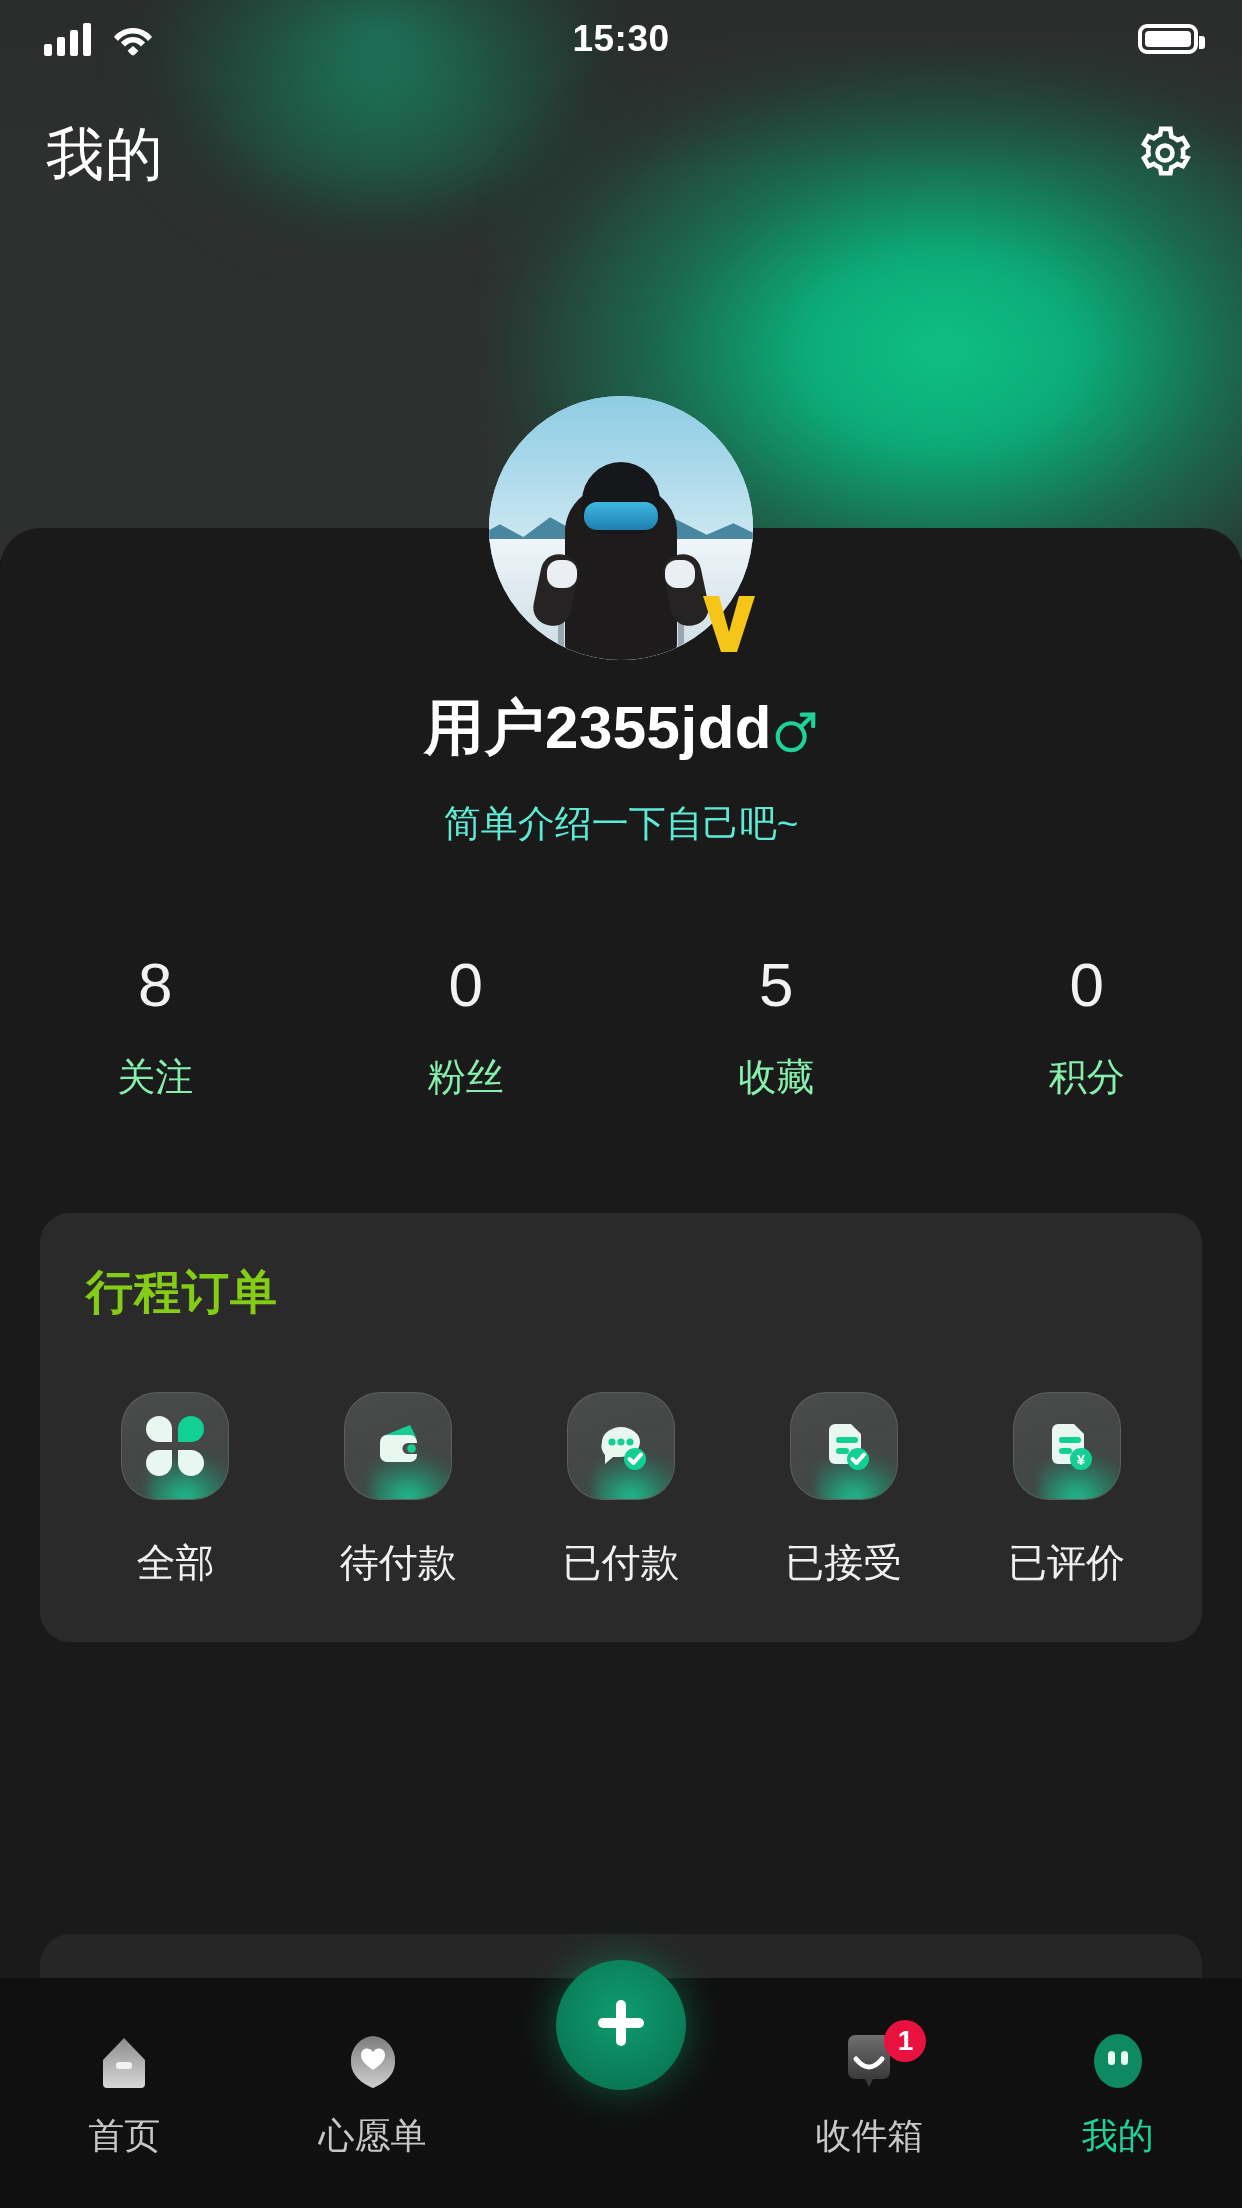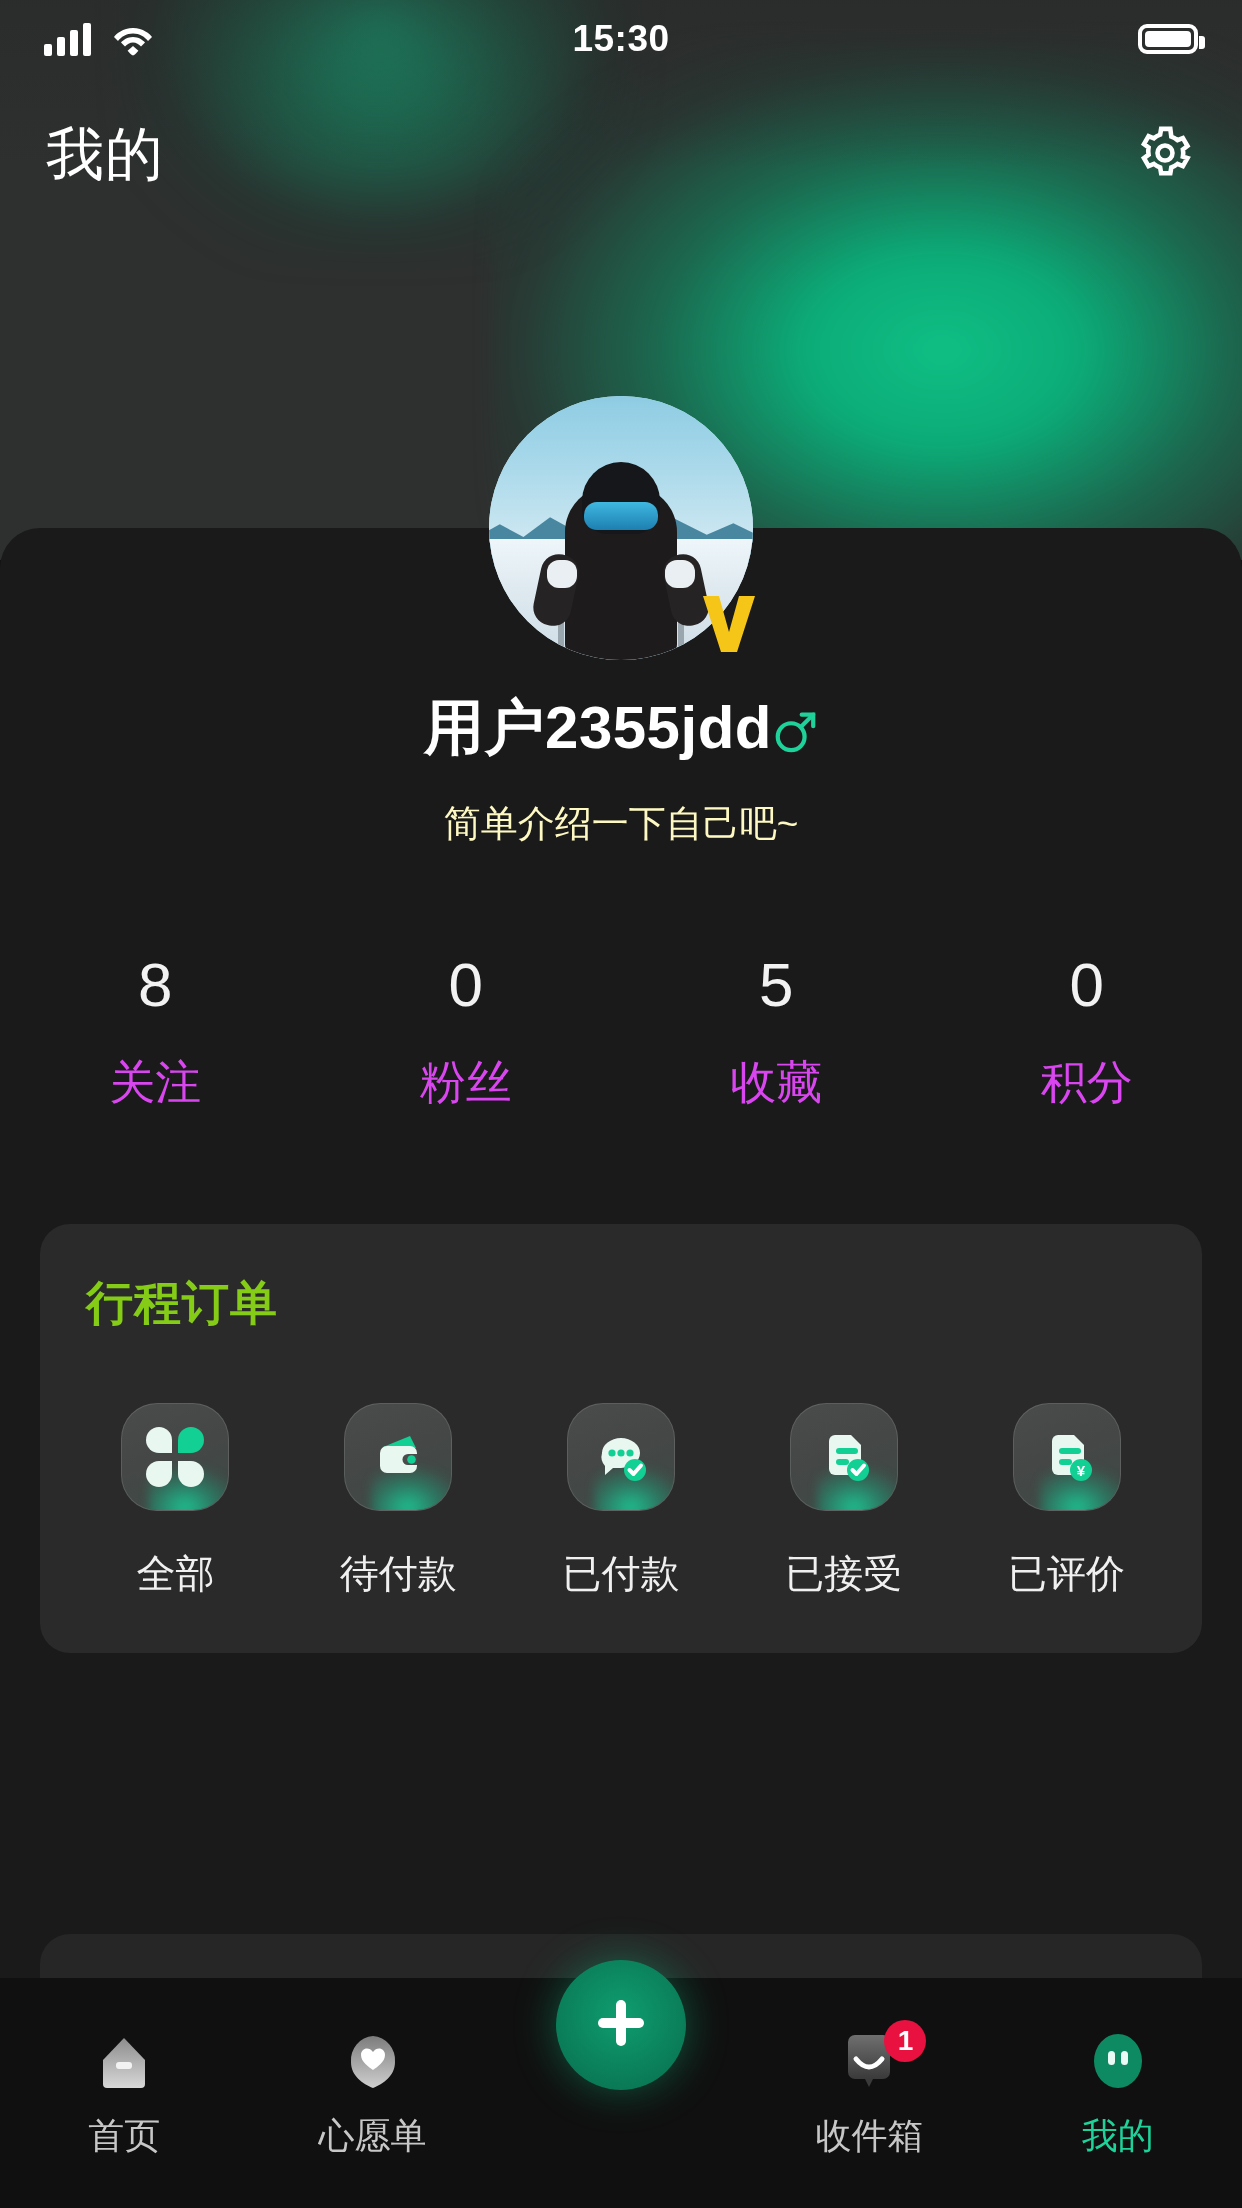--- a/index.html
+++ b/index.html
@@ -187,38 +187,38 @@
     display:flex; align-items:center; justify-content:center; 
   }
   .uname {
     color:#ffffff; font-size:60px; font-weight:600;
     letter-spacing:0.5px;
   }
   .gender { width:46px; height:54px; }
   .bio {
     margin-top:30px;
     text-align:center;
-    color:#fef9c3; font-size:37px;
+    color:#5eead4; font-size:37px;
   }
 
   
   .stats {
     margin-top:105px;
     display:flex;
   }
   .stat {
     flex:1; text-align:center;
   }
   .stat-num {
     color:#f2f2f2; font-size:62px; font-weight:400;
     line-height:1;
   }
   .stat-lab {
     margin-top:36px;
-    color:#d946ef; font-size:46px;
+    color:#86efac; font-size:38px;
   }
 
   
   .card {
     margin:110px 40px 0 40px;
     background:#2a2a2a;
     border-radius:30px;
     padding:48px 0 52px 0;
   }
   .card-tabs {

